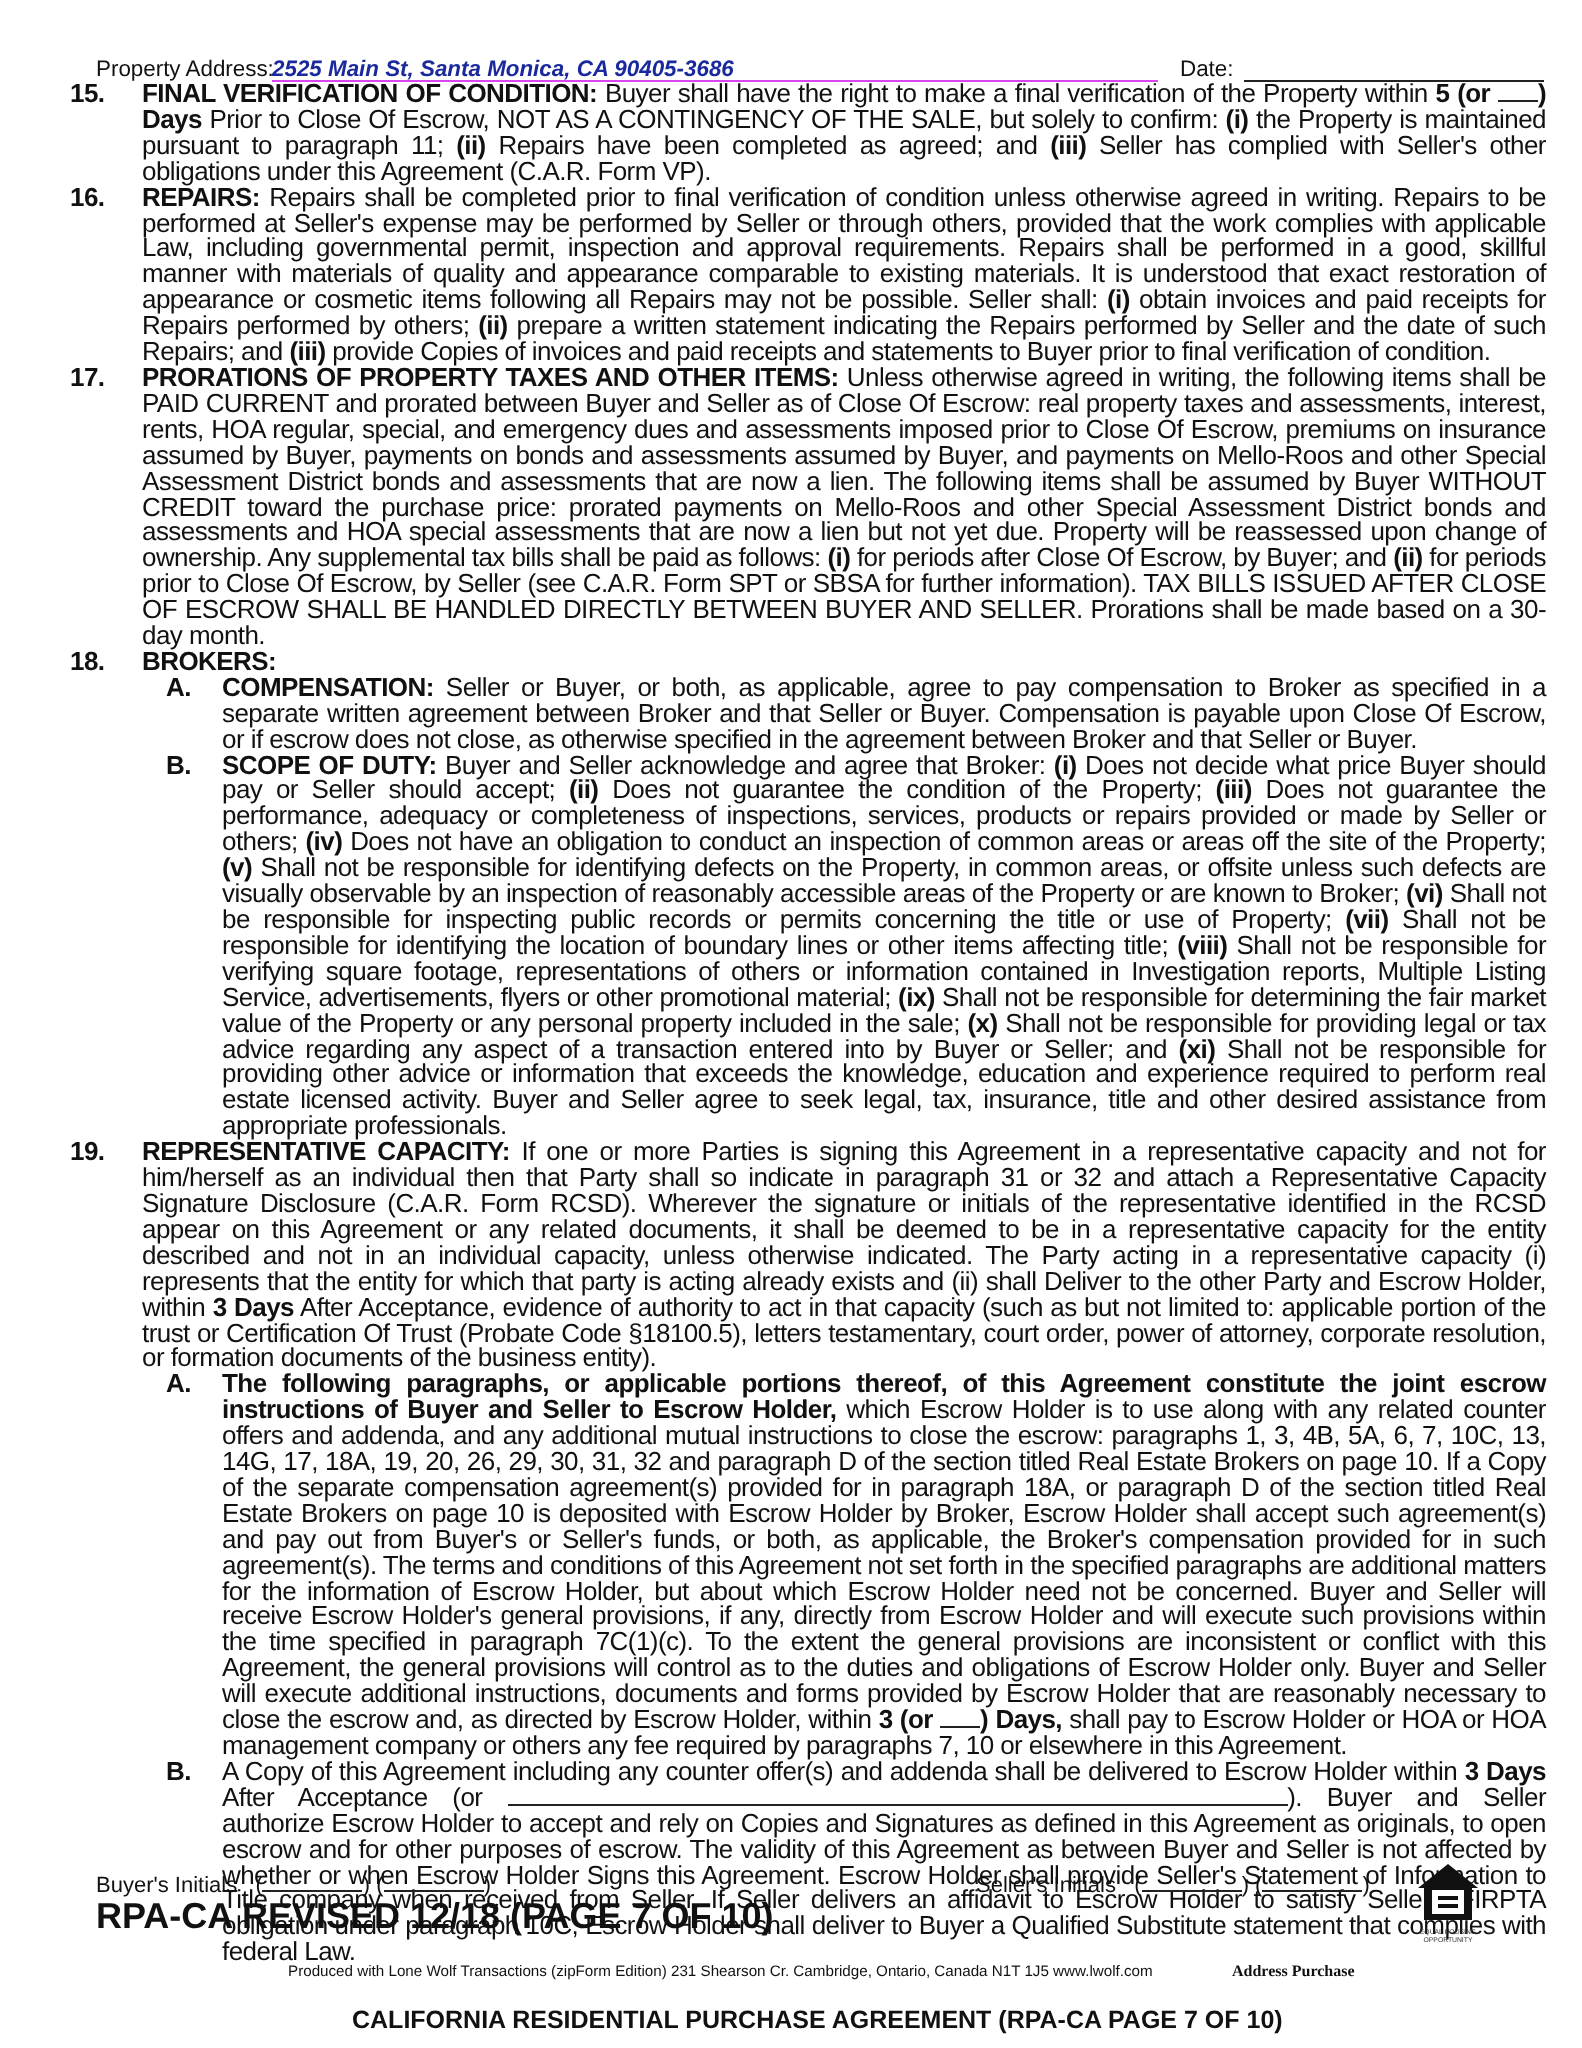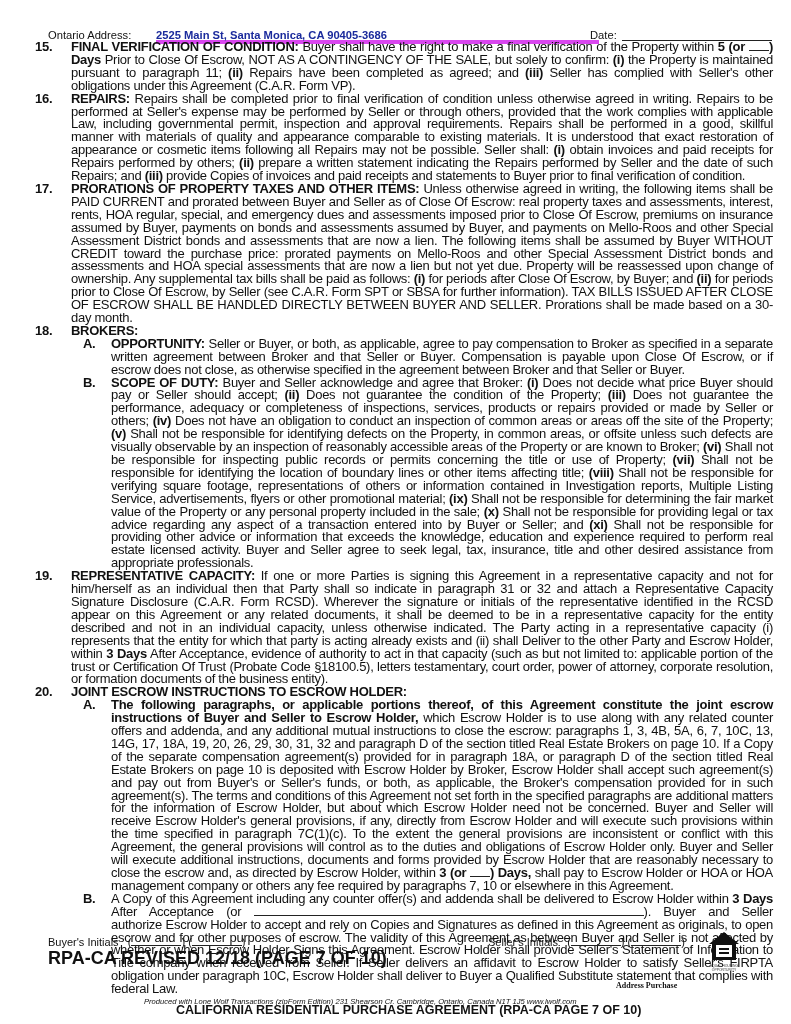--- a/index.html
+++ b/index.html
@@ -2,52 +2,52 @@
 <html><head>
 <meta charset="utf-8">
 <style>
   html, body { margin: 0; padding: 0; background: #ffffff; }
   body { width: 791px; height: 1024px; position: relative; overflow: hidden;
          font-family: "Liberation Sans", sans-serif; color: #111; }
   .page { position: absolute; left: 0; top: 0; width: 791px; height: 1024px; }
   .hdr { position: absolute; left: 48px; top: 28px; width: 724px; height: 14px;
          font-size: 11.2px; line-height: 14px; }
   .hdr .lbl { position: absolute; left: 0; top: 0; }
-  .hdr .addr { position: absolute; left: 108px; top: 0; width: 443px; height: 12px;
-               border-bottom: 4px solid #d946ef; color: #1a2a9c; font-weight: bold; }
+  .hdr .addr { position: absolute; left: 88px; top: 0; width: 443px; height: 12px;
+               border-bottom: 1px solid #d946ef; color: #1a2a9c; font-weight: bold; font-style: italic; }
   .hdr .dlbl { position: absolute; left: 542px; top: 0; text-align: right; }
   .hdr .dline { position: absolute; left: 574px; top: 0; width: 150px; height: 12px; border-bottom: 1px solid #222; }
 
   .body { position: absolute; left: 35px; top: 41px; width: 738px;
           font-size: 13px; line-height: 12.9px; letter-spacing: -0.28px; }
   .sec { position: relative; padding-left: 36px; text-align: justify; }
   .sec .num { position: absolute; left: 0; top: 0; font-weight: bold; }
   .sub { position: relative; padding-left: 76px; text-align: justify; }
   .sub .let { position: absolute; left: 48px; top: 0; font-weight: bold; }
   b { font-weight: bold; }
   .blank { display: inline-block; width: 20px; border-bottom: 1px solid #222; height: 9px; vertical-align: baseline; }
   .longblank { display: inline-block; width: 390px; border-bottom: 1px solid #222; height: 9px; }
 
   .foot { position: absolute; left: 48px; top: 935px; width: 724px; font-size: 11px; }
   .foot .bi { position: absolute; left: 0; top: 0; }
   .foot .si { position: absolute; left: 440px; top: 0; }
   .init { display: inline-block; width: 50px; border-bottom: 1px solid #222; height: 10px; }
   .foot .rev { position: absolute; left: 0; top: 13px; font-weight: bold; font-size: 18px; }
   .foot .title { position: absolute; left: 128px; top: 30px; font-weight: bold; font-size: 12.5px; margin-top: 38px; }
-  .foot .prod { position: absolute; left: 96px; top: 62px; font-size: 7.6px; font-style: italic; }
+  .foot .prod { position: absolute; left: 96px; top: 46px; font-size: 7.6px; }
   .foot .sample { position: absolute; left: 568px; top: 46px; font-size: 8px; font-weight: bold; font-family: "Liberation Serif", serif; }
   .eho { position: absolute; left: 707px; top: 930px; width: 34px; height: 44px; }
 </style>
 </head>
 <body>
 
 <div class="page">
 
   <div class="hdr">
-    <span class="lbl">Ontario Address:</span>
+    <span class="lbl">Property Address:</span>
     <span class="addr">2525 Main St, Santa Monica, CA  90405-3686</span>
     <span class="dlbl">Date:</span>
     <span class="dline"></span>
   </div>
 
   <div class="body">
 
     <div class="sec">
       <span class="num">15.</span><b>FINAL VERIFICATION OF CONDITION:</b><span> Buyer shall have the right to make a final verification of the Property within </span><b>5 (or</b> <span class="blank"></span><b>) Days</b><span> Prior to Close Of Escrow, NOT AS A CONTINGENCY OF THE SALE, but solely to confirm: </span><b>(i)</b><span> the Property is maintained pursuant to paragraph 11; </span><b>(ii)</b><span> Repairs have been completed as agreed; and </span><b>(iii)</b><span> Seller has complied with Seller's other obligations under this Agreement (C.A.R. Form VP).</span>
     </div>
@@ -57,33 +57,30 @@
     </div>
 
     <div class="sec">
       <span class="num">17.</span><b>PRORATIONS OF PROPERTY TAXES AND OTHER ITEMS:</b><span> Unless otherwise agreed in writing, the following items shall be PAID CURRENT and prorated between Buyer and Seller as of Close Of Escrow: real property taxes and assessments, interest, rents, HOA regular, special, and emergency dues and assessments imposed prior to Close Of Escrow, premiums on insurance assumed by Buyer, payments on bonds and assessments assumed by Buyer, and payments on Mello-Roos and other Special Assessment District bonds and assessments that are now a lien. The following items shall be assumed by Buyer WITHOUT CREDIT toward the purchase price: prorated payments on Mello-Roos and other Special Assessment District bonds and assessments and HOA special assessments that are now a lien but not yet due. Property will be reassessed upon change of ownership. Any supplemental tax bills shall be paid as follows: </span><b>(i)</b><span> for periods after Close Of Escrow, by Buyer; and </span><b>(ii)</b><span> for periods prior to Close Of Escrow, by Seller (see C.A.R. Form SPT or SBSA for further information). TAX BILLS ISSUED AFTER CLOSE OF ESCROW SHALL BE HANDLED DIRECTLY BETWEEN BUYER AND SELLER. Prorations shall be made based on a 30-day month.</span>
     </div>
 
     <div class="sec">
       <span class="num">18.</span><b>BROKERS:</b>
     </div>
     <div class="sub">
-      <span class="let">A.</span><b>OPPORTUNITY:</b><span> Seller or Buyer, or both, as applicable, agree to pay compensation to Broker as specified in a separate written agreement between Broker and that Seller or Buyer.  Compensation is payable upon Close Of Escrow, or if escrow does not close, as otherwise specified in the agreement between Broker and that Seller or Buyer.</span>
+      <span class="let">A.</span><b>COMPENSATION:</b><span> Seller or Buyer, or both, as applicable, agree to pay compensation to Broker as specified in a separate written agreement between Broker and that Seller or Buyer.  Compensation is payable upon Close Of Escrow, or if escrow does not close, as otherwise specified in the agreement between Broker and that Seller or Buyer.</span>
     </div>
     <div class="sub">
       <span class="let">B.</span><b>SCOPE OF DUTY:</b><span> Buyer and Seller acknowledge and agree that Broker: </span><b>(i)</b><span> Does not decide what price Buyer should pay or Seller should accept; </span><b>(ii)</b><span> Does not guarantee the condition of the Property; </span><b>(iii)</b><span> Does not guarantee the performance, adequacy or completeness of inspections, services, products or repairs provided or made by Seller or others; </span><b>(iv)</b><span> Does not have an obligation to conduct an inspection of common areas or areas off the site of the Property; </span><b>(v)</b><span> Shall not  be responsible for identifying defects on the Property, in common areas, or offsite unless such defects are visually observable by an inspection of reasonably accessible areas of the Property or are known to Broker; </span><b>(vi)</b><span> Shall not be responsible for inspecting public records or permits concerning the title or use of Property; </span><b>(vii)</b><span> Shall not be responsible for identifying the location of boundary lines or other items affecting title; </span><b>(viii)</b><span> Shall not be responsible for verifying square footage, representations of others or information contained in Investigation reports, Multiple Listing Service, advertisements, flyers or other promotional material; </span><b>(ix)</b><span> Shall not be responsible for determining the fair market value of the Property or any personal property included in the sale; </span><b>(x)</b><span> Shall not be responsible for providing legal or tax advice regarding any aspect of a transaction entered into by Buyer or Seller; and </span><b>(xi)</b><span> Shall not be responsible for providing other advice or information that exceeds the knowledge, education and experience required to perform real estate licensed activity. Buyer and Seller agree to seek legal, tax, insurance, title and other desired assistance from appropriate professionals.</span>
     </div>
 
     <div class="sec">
       <span class="num">19.</span><b>REPRESENTATIVE CAPACITY:</b><span> If one or more Parties is signing this Agreement in a representative capacity and not for him/herself as an individual then that Party shall so indicate in paragraph 31 or 32 and attach a Representative Capacity Signature Disclosure (C.A.R. Form RCSD). Wherever the signature or initials of the representative identified in the RCSD appear on this Agreement or any related documents, it shall be deemed to be in a representative capacity for the entity described and not in an individual capacity, unless otherwise indicated. The Party acting in a representative capacity (i) represents that the entity for which that party is acting already exists and (ii) shall Deliver to the other Party and Escrow Holder, within </span><b>3 Days</b><span> After Acceptance, evidence of authority to act in that capacity (such as but not limited to: applicable portion of the trust or Certification Of Trust (Probate Code §18100.5), letters testamentary, court order, power of attorney, corporate resolution, or formation documents of the business entity).</span>
     </div>
 
-    <div class="sec">
-      <span class="num">20.</span><b>JOINT ESCROW INSTRUCTIONS TO ESCROW HOLDER:</b>
-    </div>
     <div class="sub">
       <span class="let">A.</span><b>The following paragraphs, or applicable portions thereof, of this Agreement constitute the joint escrow instructions of Buyer and Seller to Escrow Holder,</b><span> which Escrow Holder is to use along with any related counter offers and addenda, and any additional mutual instructions to close the escrow: paragraphs 1, 3, 4B, 5A, 6, 7, 10C, 13, 14G, 17, 18A, 19, 20, 26, 29, 30, 31, 32 and paragraph D of the section titled Real Estate Brokers on page 10. If a Copy of the separate compensation agreement(s) provided for in paragraph 18A, or paragraph D of the section titled Real Estate Brokers on page 10 is deposited with Escrow Holder by Broker, Escrow Holder shall accept such agreement(s) and pay out from Buyer's or Seller's funds, or both, as applicable, the Broker's compensation provided for in such agreement(s). The terms and conditions of this Agreement not set forth in the specified paragraphs are additional matters for the information of Escrow Holder, but about which Escrow Holder need not be concerned.  Buyer and Seller will receive Escrow Holder's general provisions, if any, directly from Escrow Holder and will execute such provisions within the time specified in paragraph 7C(1)(c). To the extent the general provisions are inconsistent or conflict with this Agreement, the general provisions will control as to the duties and obligations of Escrow Holder only. Buyer and Seller will execute additional instructions, documents and forms provided by Escrow Holder that are reasonably necessary to close the escrow and, as directed by Escrow Holder, within </span><b>3 (or</b> <span class="blank"></span><b>) Days,</b><span> shall pay to Escrow Holder or HOA or HOA management company or others any fee required by paragraphs 7, 10 or elsewhere in this Agreement.</span>
     </div>
     <div class="sub">
       <span class="let">B.</span><span>A Copy of this Agreement including any counter offer(s) and addenda shall be delivered to Escrow Holder within </span><b>3 Days</b><span> After Acceptance (or </span><span class="longblank"></span><span>). Buyer and Seller authorize Escrow Holder to accept and rely on Copies and Signatures as defined in this Agreement as originals, to open escrow and for other purposes of escrow. The validity of this Agreement as between Buyer and Seller is not affected by whether or when Escrow Holder Signs this Agreement. Escrow Holder shall provide Seller's Statement of Information to Title company when received from Seller. If Seller delivers an affidavit to Escrow Holder to satisfy Seller's FIRPTA obligation under paragraph 10C, Escrow Holder shall deliver to Buyer a Qualified Substitute statement that complies with federal Law.</span>
     </div>
   </div>
 
   <div class="foot">
     <div class="bi">

